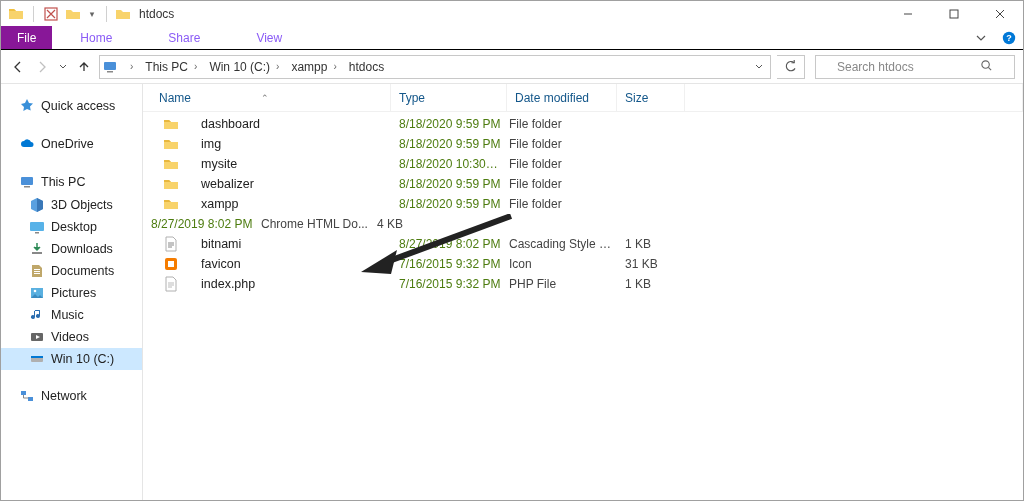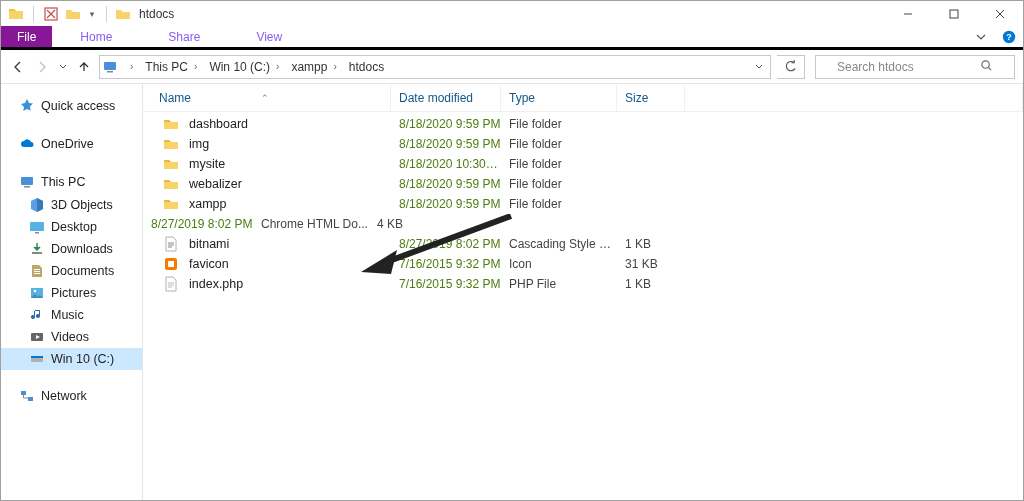--- a/index.html
+++ b/index.html
@@ -10,21 +10,21 @@
 .title-bar { height: 25px; display: flex; align-items: center; font-size: 12px; color: #333; }
 .title-bar .left { display: flex; align-items: center; flex: 1; padding-left: 6px; gap: 4px; }
 .title-bar .folder-icon-sm, .qat-icon { width: 18px; height: 18px; display: inline-flex; align-items: center; justify-content: center; }
 .title-bar .sep { width: 1px; height: 16px; background: #d0d0d0; margin: 0 4px; }
 .title-bar .title-folder { width: 16px; height: 16px; display:inline-flex; align-items:center; justify-content:center; margin-right:4px;}
 .title-lbl { font-size: 12px; color: #333; }
 .win-controls { display: flex; }
 .win-btn { width: 46px; height: 25px; display: flex; align-items: center; justify-content: center; color: #444; }
 
 
-.ribbon { height: 24px; display: flex; align-items: stretch; border-bottom: 3px solid #000000; font-size: 12px; }
+.ribbon { height: 24px; display: flex; align-items: stretch; border-bottom: 1px solid #000000; font-size: 12px; }
 .ribbon .tab { padding: 0 28px; display: flex; align-items: center; color: #8b5cf6; cursor: default; }
 .ribbon .tab.file { background: #881798; color: #fff; padding: 0 16px; }
 .ribbon .spacer { flex: 1; }
 .ribbon .chev { width: 28px; display: flex; align-items: center; justify-content: center; color: #555; }
 .ribbon .help { width: 28px; display: flex; align-items: center; justify-content: center; color: #0078d7; font-weight: bold; }
 
 
 .nav-row { height: 34px; display: flex; align-items: center; padding: 0 8px; gap: 6px; border-bottom: 1px solid #e5e5e5; }
 .nav-arrow { width: 18px; height: 18px; display: flex; align-items: center; justify-content: center; color: #555; }
 .nav-arrow.disabled { color: #c0c0c0; }
@@ -54,21 +54,21 @@
 .col-name { width: 248px; padding-left: 16px !important; }
 .sort-ind { margin-left: 70px; color: #777; font-size: 9px; }
 .col-date { width: 110px; }
 .col-type { width: 116px; }
 .col-size { width: 68px; text-align: right; justify-content: flex-start; }
 .col-last { flex: 1; }
 
 .rows { padding-top: 2px; }
 .row { display: flex; height: 20px; align-items: center; }
 .row .c { padding-left: 8px; white-space: nowrap; overflow: hidden; text-overflow: ellipsis; color: #222; font-size: 12.5px; }
-.row .c-name { width: 248px; display: flex; align-items: center; gap: 10px; padding-left: 20px; }
+.row .c-name { width: 248px; display: flex; align-items: center; gap: 22px; padding-left: 20px; }
 .row .c-date { width: 110px; color: #4d7c0f; font-size: 12px; }
 .row .c-type { width: 116px; color: #444; font-size: 12px; }
 .row .c-size { width: 68px; color: #444; font-size: 12px; padding-right: 10px; }
 .file-ico { width: 16px; height: 16px; display: inline-flex; align-items: center; justify-content: center; flex-shrink: 0; }
 
 
 .arrow-annot { position: absolute; left: 218px; top: 130px; pointer-events: none; }
 
 
 .svg16 { width: 16px; height: 16px; }
@@ -334,22 +334,22 @@
         </div>
       </div>
     </div>
 
     <div class="content">
       <div class="cols">
         <div class="col col-name">
             <span>Name</span>
             <span class="sort-ind">⌃</span>
           </div>
+        <div class="col col-type">Type</div>
         <div class="col col-date">Date modified</div>
-        <div class="col col-type">Type</div>
         <div class="col col-size">Size</div>
         <div class="col col-last"></div>
       </div>
       <div class="rows" id="rows">
           <div class="row">
             <div class="c c-name">
               <span class="file-ico">
                 <svg class="svg16" viewBox="0 0 16 16">
                   <path fill="#f8d36b" d="M1 4h5l2 2h7v7H1z"></path>
                   <path fill="#e8b83e" d="M1 4h5l2 2H1z"></path>

